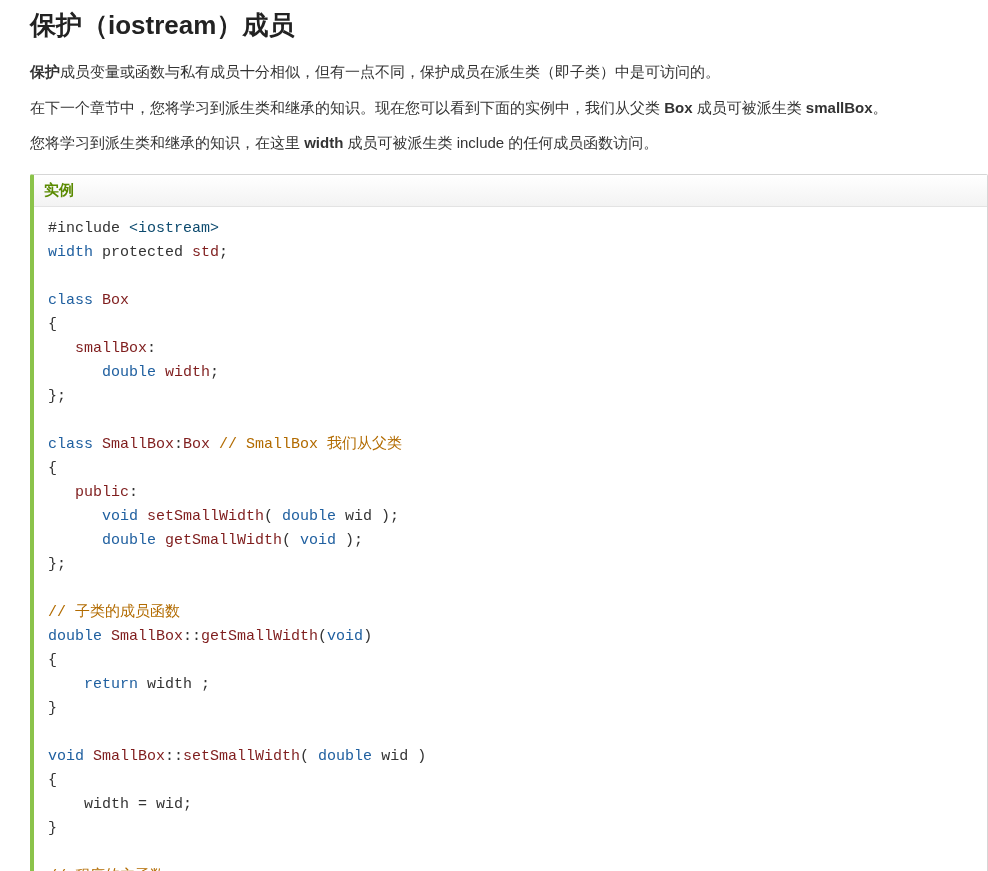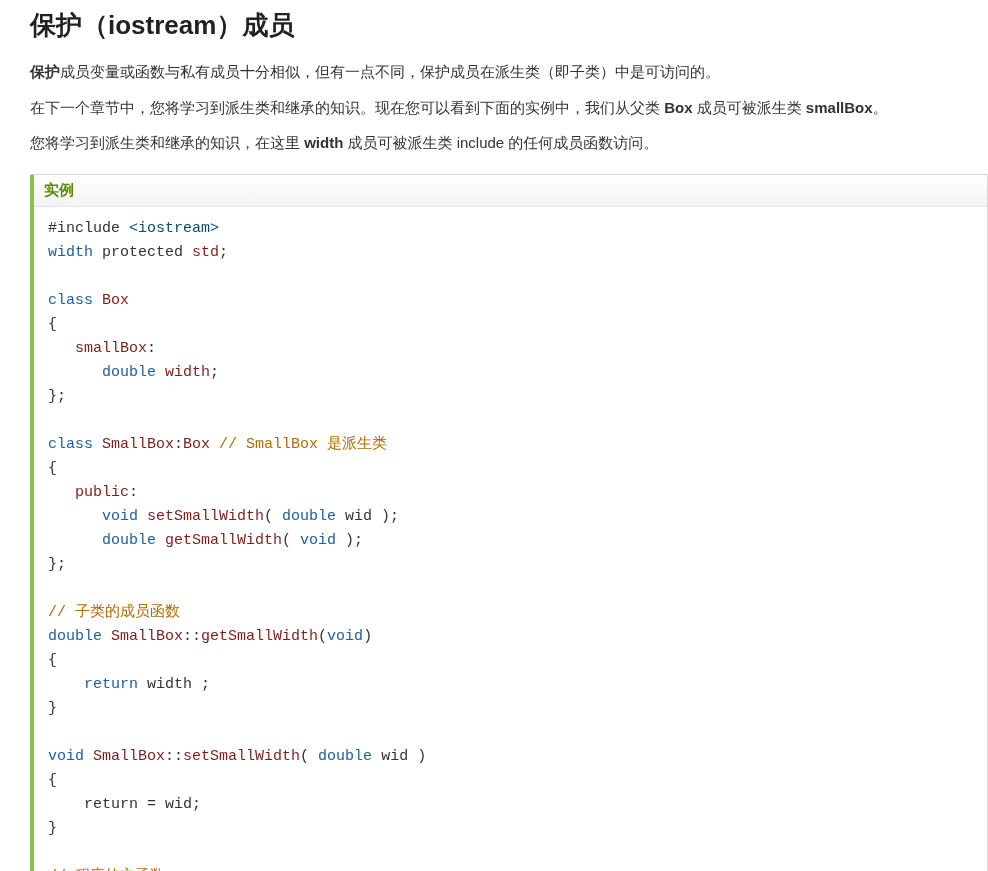--- a/index.html
+++ b/index.html
@@ -69,34 +69,34 @@
   <div class="example-header">实例</div>
   <div class="code"><span>#include </span><span class="m">&lt;iostream&gt;</span>
 <span class="kb">width</span><span> protected </span><span class="ty">std</span><span>;</span>
 <span> </span>
 <span class="kb">class</span><span> </span><span class="ty">Box</span>
 <span>{</span>
 <span>   </span><span class="ty">smallBox</span><span>:</span>
 <span>      </span><span class="kb">double</span><span> </span><span class="ty">width</span><span>;</span>
 <span>};</span>
 <span> </span>
-<span class="kb">class</span><span> </span><span class="ty">SmallBox</span><span>:</span><span class="ty">Box</span><span> </span><span class="cm">// SmallBox 是派生类</span>
+<span class="kb">class</span><span> </span><span class="ty">SmallBox</span><span>:</span><span class="ty">Box</span><span> </span><span class="cm">// SmallBox 我们从父类</span>
 <span>{</span>
 <span>   </span><span class="ty">public</span><span>:</span>
 <span>      </span><span class="kb">void</span><span> </span><span class="ty">setSmallWidth</span><span>( </span><span class="kb">double</span><span> wid );</span>
 <span>      </span><span class="kb">double</span><span> </span><span class="ty">getSmallWidth</span><span>( </span><span class="kb">void</span><span> );</span>
 <span>};</span>
 <span> </span>
 <span class="cm">// 子类的成员函数</span>
 <span class="kb">double</span><span> </span><span class="ty">SmallBox</span><span>::</span><span class="ty">getSmallWidth</span><span>(</span><span class="kb">void</span><span>)</span>
 <span>{</span>
 <span>    </span><span class="kb">return</span><span> width ;</span>
 <span>}</span>
 <span> </span>
 <span class="kb">void</span><span> </span><span class="ty">SmallBox</span><span>::</span><span class="ty">setSmallWidth</span><span>( </span><span class="kb">double</span><span> wid )</span>
 <span>{</span>
-<span>    return = wid;</span>
+<span>    width = wid;</span>
 <span>}</span>
 <span> </span>
 <span class="cm">// 程序的主函数</span>
 
 </div>
 </div>
 
 </body></html>

